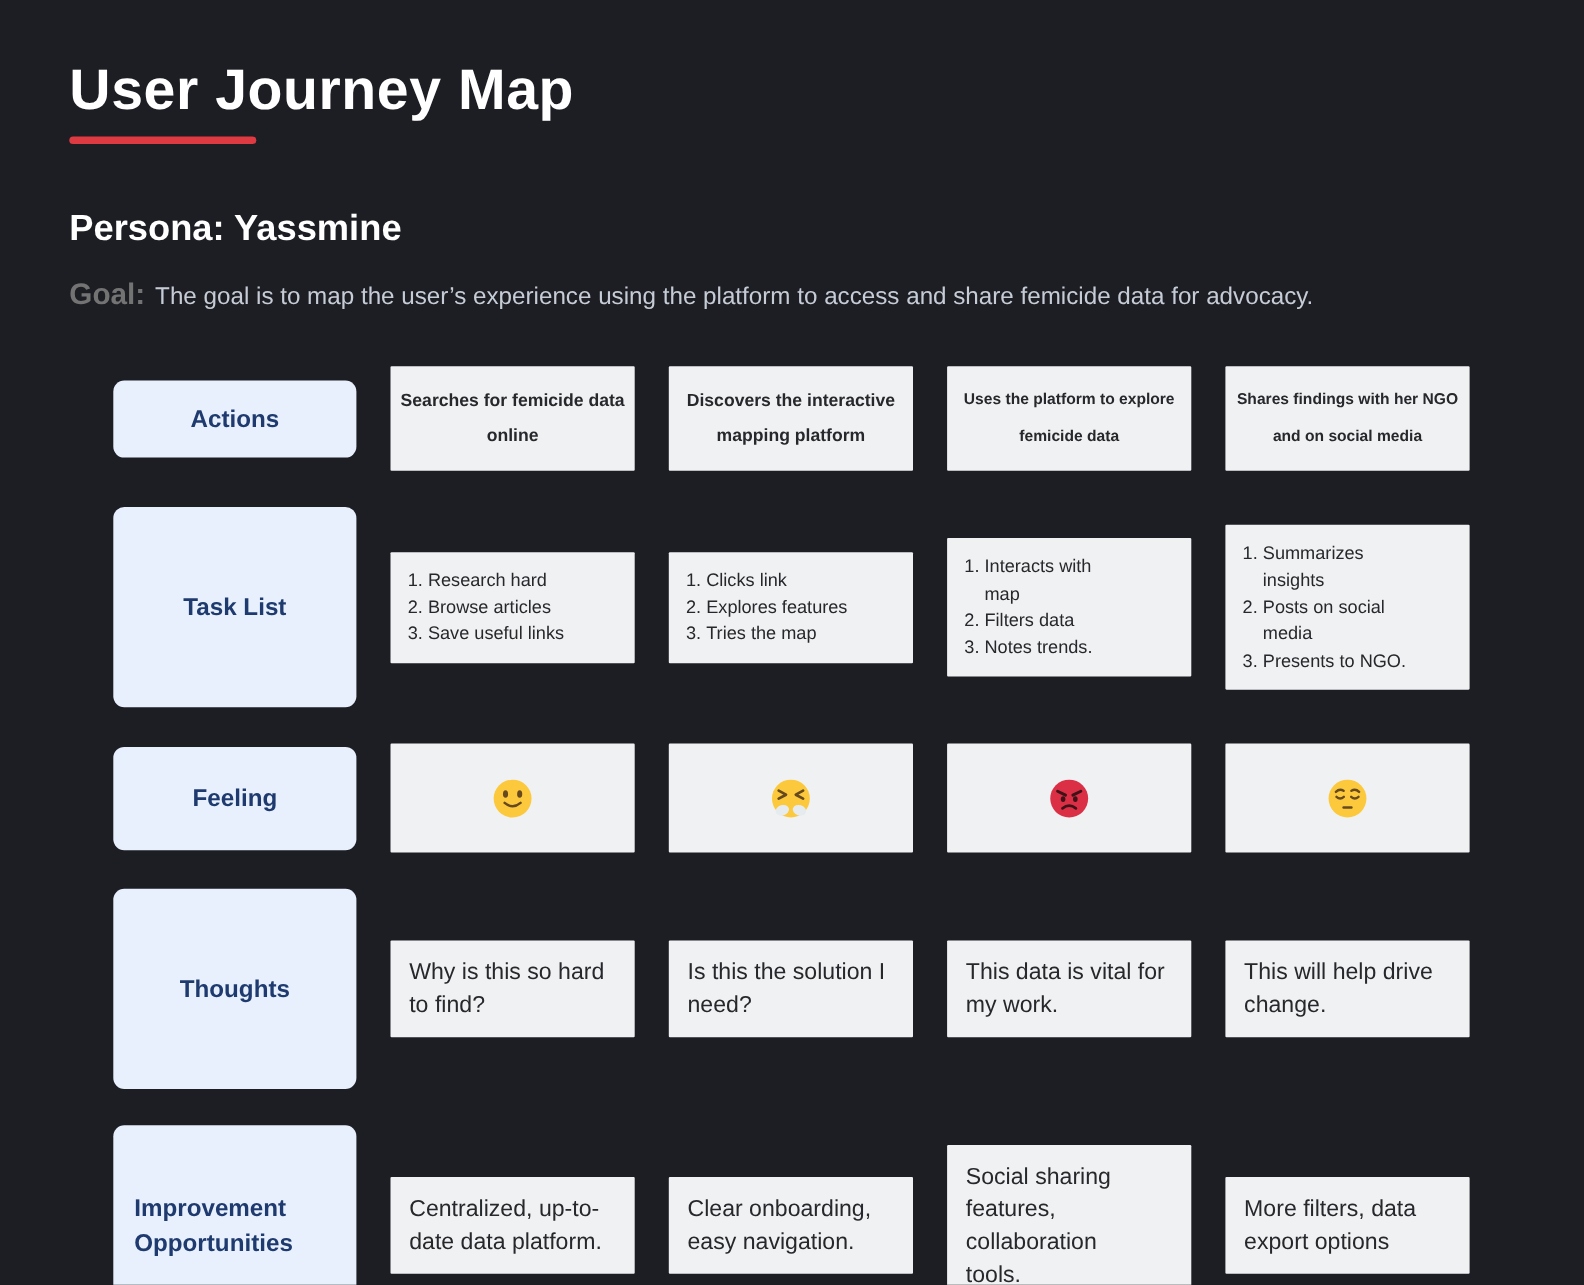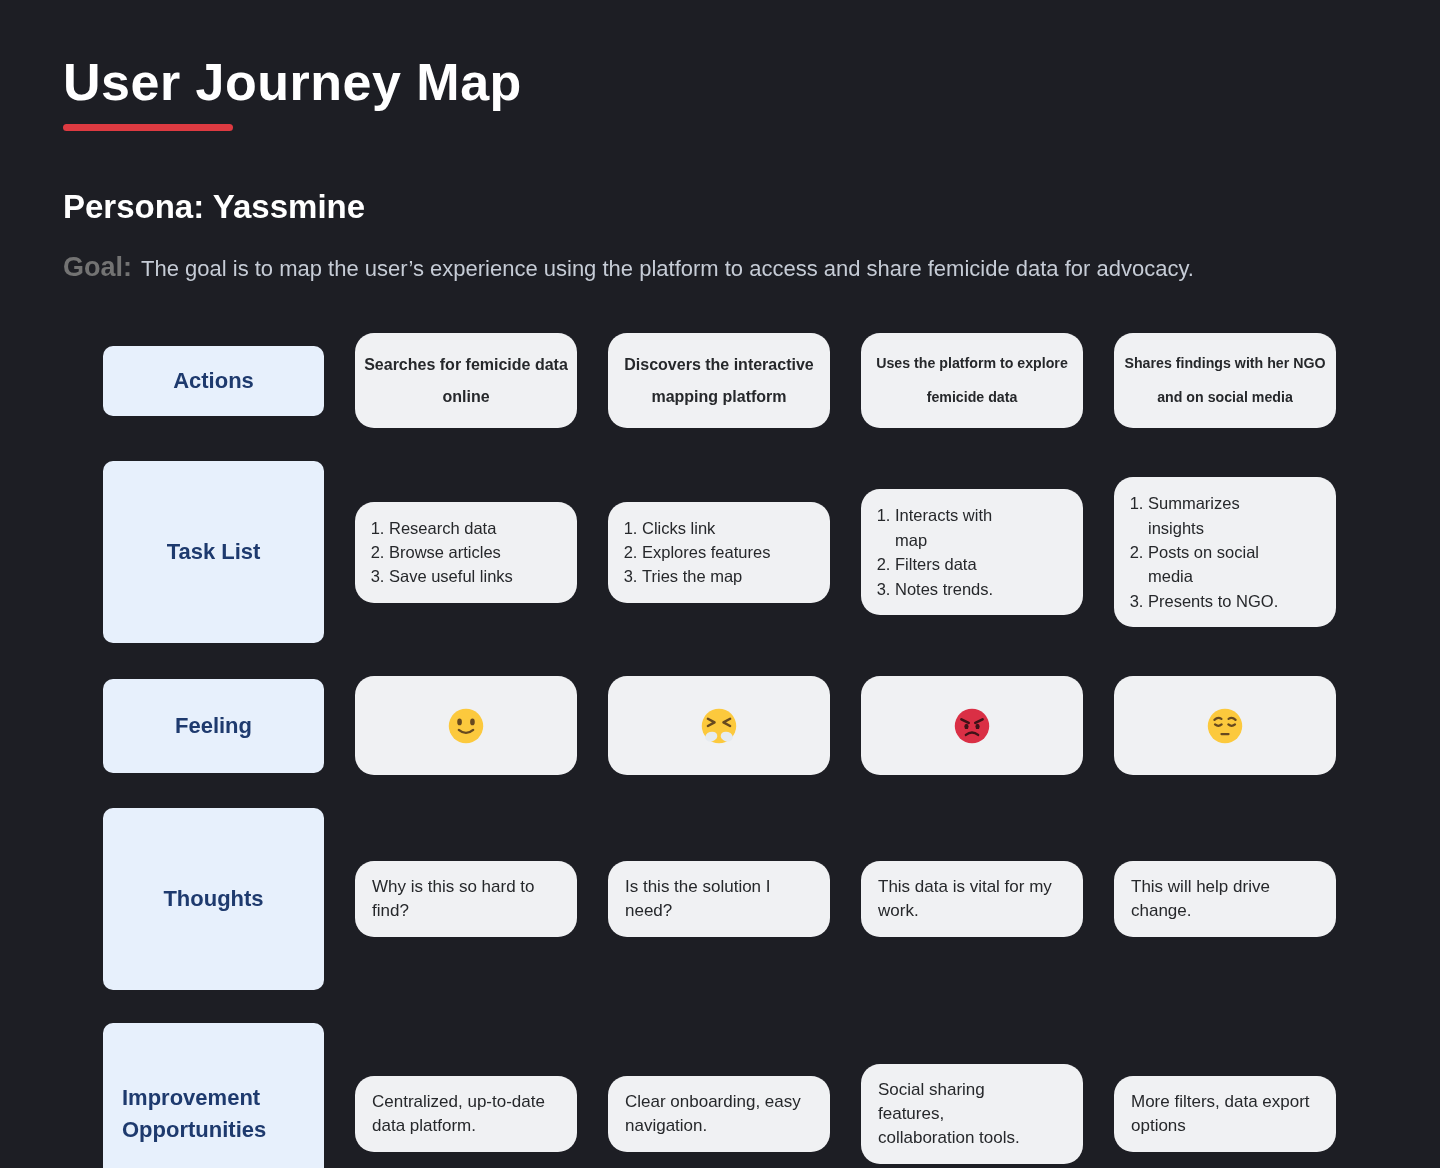--- a/index.html
+++ b/index.html
@@ -78,21 +78,21 @@
     text-align: left;
     padding-left: 19px;
     box-sizing: border-box;
   }
   .h95  { height: 70px; }
   .h99  { height: 94px; }
   .h150 { height: 182px; }
 
   .card {
     background: #f0f1f3;
-    border-radius: 19px;
+    border-radius: 1px;
     color: #26282b;
     box-sizing: border-box;
   }
   
   .action-card {
     height: 95px;
     display: flex;
     align-items: center;
     justify-content: center;
     text-align: center;
@@ -120,21 +120,21 @@
     height: 99px;
     display: flex;
     align-items: center;
     justify-content: center;
   }
   .emoji { width: 40px; height: 40px; display: block; }
   
   .text-card {
     align-self: center;
     padding: 14px 17px;
-    font-size: 17px;
+    font-size: 21px;
     line-height: 1.42;
   }
   .text-card.narrow { padding-right: 45px; }
 </style>
 </head>
 <body>
 
 <div class="page">
 
   <h1 class="title">User Journey Map</h1>
@@ -148,21 +148,21 @@
 
     <div class="label-card h95">Actions</div>
     <div class="card action-card">Searches for femicide data online</div>
     <div class="card action-card">Discovers the interactive mapping platform</div>
     <div class="card action-card small">Uses the platform to explore femicide data</div>
     <div class="card action-card small">Shares findings with her NGO and on social media</div>
 
     <div class="label-card h150">Task List</div>
     <div class="card task-card">
       <ol>
-        <li>Research data</li>
+        <li>Research hard</li>
         <li>Browse articles</li>
         <li>Save useful links</li>
       </ol>
     </div>
     <div class="card task-card">
       <ol>
         <li>Clicks link</li>
         <li>Explores features</li>
         <li>Tries the map</li>
       </ol>

